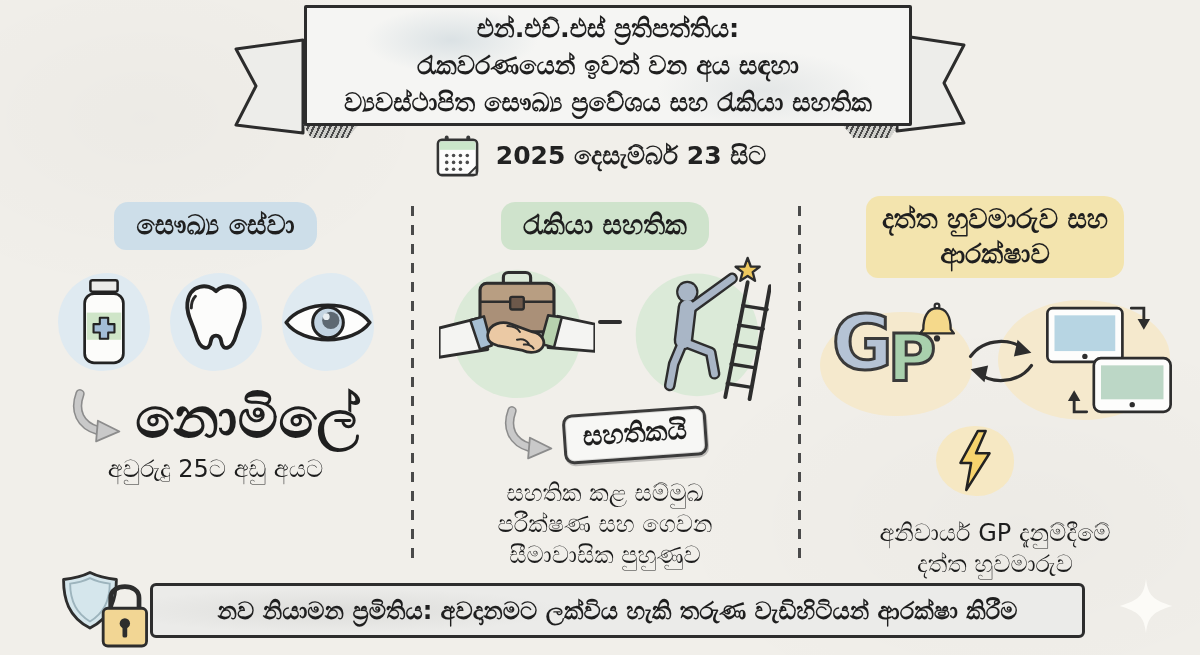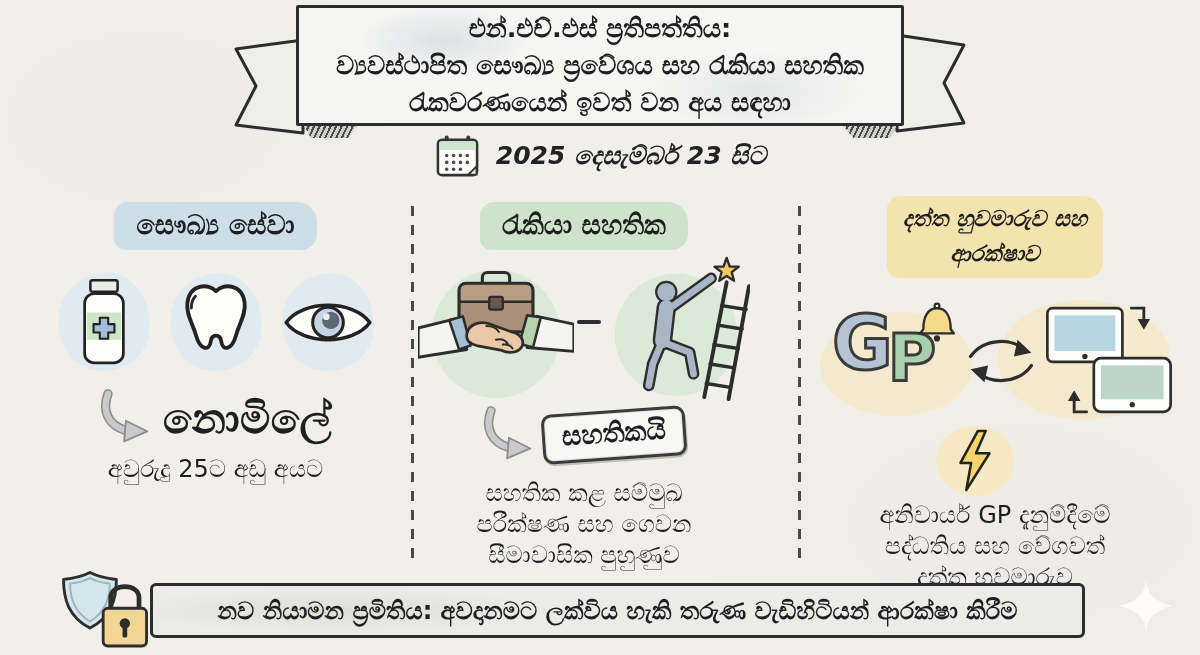--- a/index.html
+++ b/index.html
@@ -8,63 +8,63 @@
   .canvas { position:relative; width:1200px; height:655px; overflow:hidden;
     background:
       radial-gradient(420px 260px at 12% 18%, rgba(0,0,0,0.018), transparent 70%),
       radial-gradient(520px 300px at 85% 80%, rgba(0,0,0,0.02), transparent 70%),
       #f1efea; }
 
   
   .ribbon-tail { position:absolute; z-index:1; }
   .ribbon-tail.left  { left:233px; top:38px; }
   .ribbon-tail.right { left:895px; top:33px; }
-  .ribbon-main { position:absolute; left:296px; top:5px; width:608px; height:121px; z-index:2;
+  .ribbon-main { position:absolute; left:304px; top:5px; width:608px; height:121px; z-index:2;
     background:
       radial-gradient(120px 46px at 24% 28%, rgba(150,175,190,0.28), transparent 72%),
       radial-gradient(150px 55px at 76% 72%, rgba(150,165,175,0.18), transparent 72%),
       #f5f5f3;
     border:3px solid #2c2c2c; border-radius:2px;
     display:flex; flex-direction:column; justify-content:center; align-items:center; }
   .ribbon-line { font-size:25.5px; font-weight:bold; line-height:37px; white-space:nowrap; }
   .fold { position:absolute; top:124px; width:56px; height:14px; z-index:1;
     background:repeating-linear-gradient(115deg,#4b4b4b 0 2px,#cfcfcb 2px 5px); }
   .fold.left  { left:303px; clip-path:polygon(0 0,100% 0,80% 100%,14% 100%); }
   .fold.right { left:842px; clip-path:polygon(0 0,100% 0,86% 100%,20% 100%); }
 
   
   .date-row { position:absolute; left:0; top:131px; width:1200px; height:50px;
     display:flex; justify-content:center; align-items:center; gap:15px; }
-  .date-label { font-size:25px; font-weight:600; color:#222;font-style:italic; }
+  .date-label { font-size:25px; font-weight:600; color:#222; }
 
   
   .divider { position:absolute; top:206px; height:354px; width:3px;
     background:repeating-linear-gradient(to bottom,#4a4a4a 0 10px,transparent 10px 19px); }
   .divider.d1 { left:411px; } .divider.d2 { left:798px; }
 
   
   .col { position:absolute; text-align:center; }
   .col1 { left:48px;  top:202px; width:335px; }
-  .col2 { left:409px; top:202px; width:350px; }
+  .col2 { left:430px; top:202px; width:350px; }
   .col3 { left:816px; top:196px; width:358px; }
   .hl { display:inline-block; font-size:27px; font-weight:bold; padding:7px 22px 9px;
         border-radius:14px 20px 16px 12px; }
   .hl-blue   { background:#cddee9; }
   .hl-green  { background:#cfe3cc; }
   .hl-yellow { background:#f3e4ae; padding:5px 16px 7px; }
-  .hl-line { font-size:22px; font-weight:bold; line-height:35px;font-style:italic; }
+  .hl-line { font-size:27px; font-weight:bold; line-height:35px; }
 
   .icon-row1 { margin-top:12px; height:120px; display:flex; justify-content:center; align-items:center; gap:10px; }
   .icon-blob { position:relative; width:102px; height:114px; display:flex; align-items:center; justify-content:center; }
   .icon-blob::before { content:""; position:absolute; inset:8px 5px;
     background:#dfeaf1; border-radius:54% 46% 52% 48% / 50% 55% 45% 50%; }
   .icon-blob svg { position:relative; z-index:1; }
 
   .callout-row { margin-top:4px; height:64px; display:flex; justify-content:center; align-items:center; gap:12px; }
-  .callout { font-size:42px; font-weight:bold; letter-spacing:.5px; }
+  .callout { font-size:56px; font-weight:bold; letter-spacing:.5px; }
 
   .desc { margin-top:4px; font-size:24px; line-height:31px; color:#1d1d1d; }
 
   .icon-row2 { margin-top:4px; height:150px; display:flex; justify-content:center; align-items:center; gap:3px; }
   .dash { width:24px; height:4px; background:#2d2d2d; border-radius:2px; margin-top:-14px; }
 
   .stamp-row { height:62px; display:flex; justify-content:center; align-items:center; gap:8px; }
   .stamp { border:3px solid #3b3b3b; border-radius:10px; background:#f7f7f5;
     padding:4px 17px 8px; font-size:27px; font-weight:bold; transform:rotate(-4deg);
     box-shadow:1px 2px 0 rgba(60,60,60,.28), inset 0 0 0 1px rgba(60,60,60,.14); }
@@ -110,22 +110,22 @@
     <polygon points="70,2 3,11 23,48 3,87 70,95" fill="#ededea" stroke="#2c2c2c" stroke-width="3" stroke-linejoin="round"></polygon>
   </svg>
   <svg class="ribbon-tail right" width="72" height="100" viewBox="0 0 72 100">
     <polygon points="2,2 69,12 49,50 69,90 2,98" fill="#ededea" stroke="#2c2c2c" stroke-width="3" stroke-linejoin="round"></polygon>
   </svg>
   <div class="fold left"></div>
   <div class="fold right"></div>
 
   <div class="ribbon-main">
     <div class="ribbon-line">එන්.එච්.එස් ප්‍රතිපත්තිය:</div>
+    <div class="ribbon-line">රැකවරණයෙන් ඉවත් වන අය සඳහා</div>
     <div class="ribbon-line">ව්‍යවස්ථාපිත සෞඛ්‍ය ප්‍රවේශය සහ රැකියා සහතික</div>
-    <div class="ribbon-line">රැකවරණයෙන් ඉවත් වන අය සඳහා</div>
   </div>
 
   <div class="date-row">
     <svg width="47" height="47" viewBox="0 0 48 48">
       <rect x="11" y="2.5" width="4" height="9" rx="2" fill="#3a3a3a"></rect>
       <rect x="33" y="2.5" width="4" height="9" rx="2" fill="#3a3a3a"></rect>
       <rect x="4" y="7" width="40" height="36" rx="4" fill="#fdfdfc" stroke="#333" stroke-width="2.6"></rect>
       <rect x="5.8" y="8.6" width="36.4" height="8.6" fill="#cbe6ca"></rect>
       <g fill="#4a4a4a">
         <circle cx="13" cy="23" r="1.8"></circle>
@@ -291,23 +291,22 @@
     </div>
 
     <div class="bolt-row">
       <div class="bolt-wrap">
         <svg width="40" height="64" viewBox="0 0 40 66">
           <polygon points="23,2 5,35 16,35 11,63 35,25 21,25 31,2" fill="#f6d36d" stroke="#222" stroke-width="2.6" stroke-linejoin="round"></polygon>
         </svg>
       </div>
     </div>
 
-    <div class="desc" style="margin-top:2px;">
+    <div class="desc" style="margin-top:20px;">
       <div>අනිවාර්ය GP දැනුම්දීමේ</div>
-      <div>පද්ධතිය සහ වේගවත්</div>
       <div>දත්ත හුවමාරුව</div>
     </div>
   </section>
 
   <svg class="shield" width="100" height="90" viewBox="0 0 106 94">
     <path d="M36 4 C44 8 55 10.5 64 11.5 C64 32 59 51 36 63 C13 51 8 32 8 11.5 C17 10.5 28 8 36 4 Z" fill="#d5e6ec" stroke="#2d2d2d" stroke-width="3" stroke-linejoin="round"></path>
     <path d="M36 10 C42 13 50 15 57 15.8 C57 31 53 46 36 56 C19 46 15 31 15 15.8 C22 15 30 13 36 10 Z" fill="none" stroke="#9db4bd" stroke-width="2"></path>
     <path d="M58 42 V31 C58 15 88 15 88 31 V42" fill="none" stroke="#2d2d2d" stroke-width="5"></path>
     <rect x="50" y="42" width="46" height="40" rx="5" fill="#f2d694" stroke="#2d2d2d" stroke-width="3"></rect>
     <circle cx="73" cy="58" r="5.5" fill="#2d2d2d"></circle>

